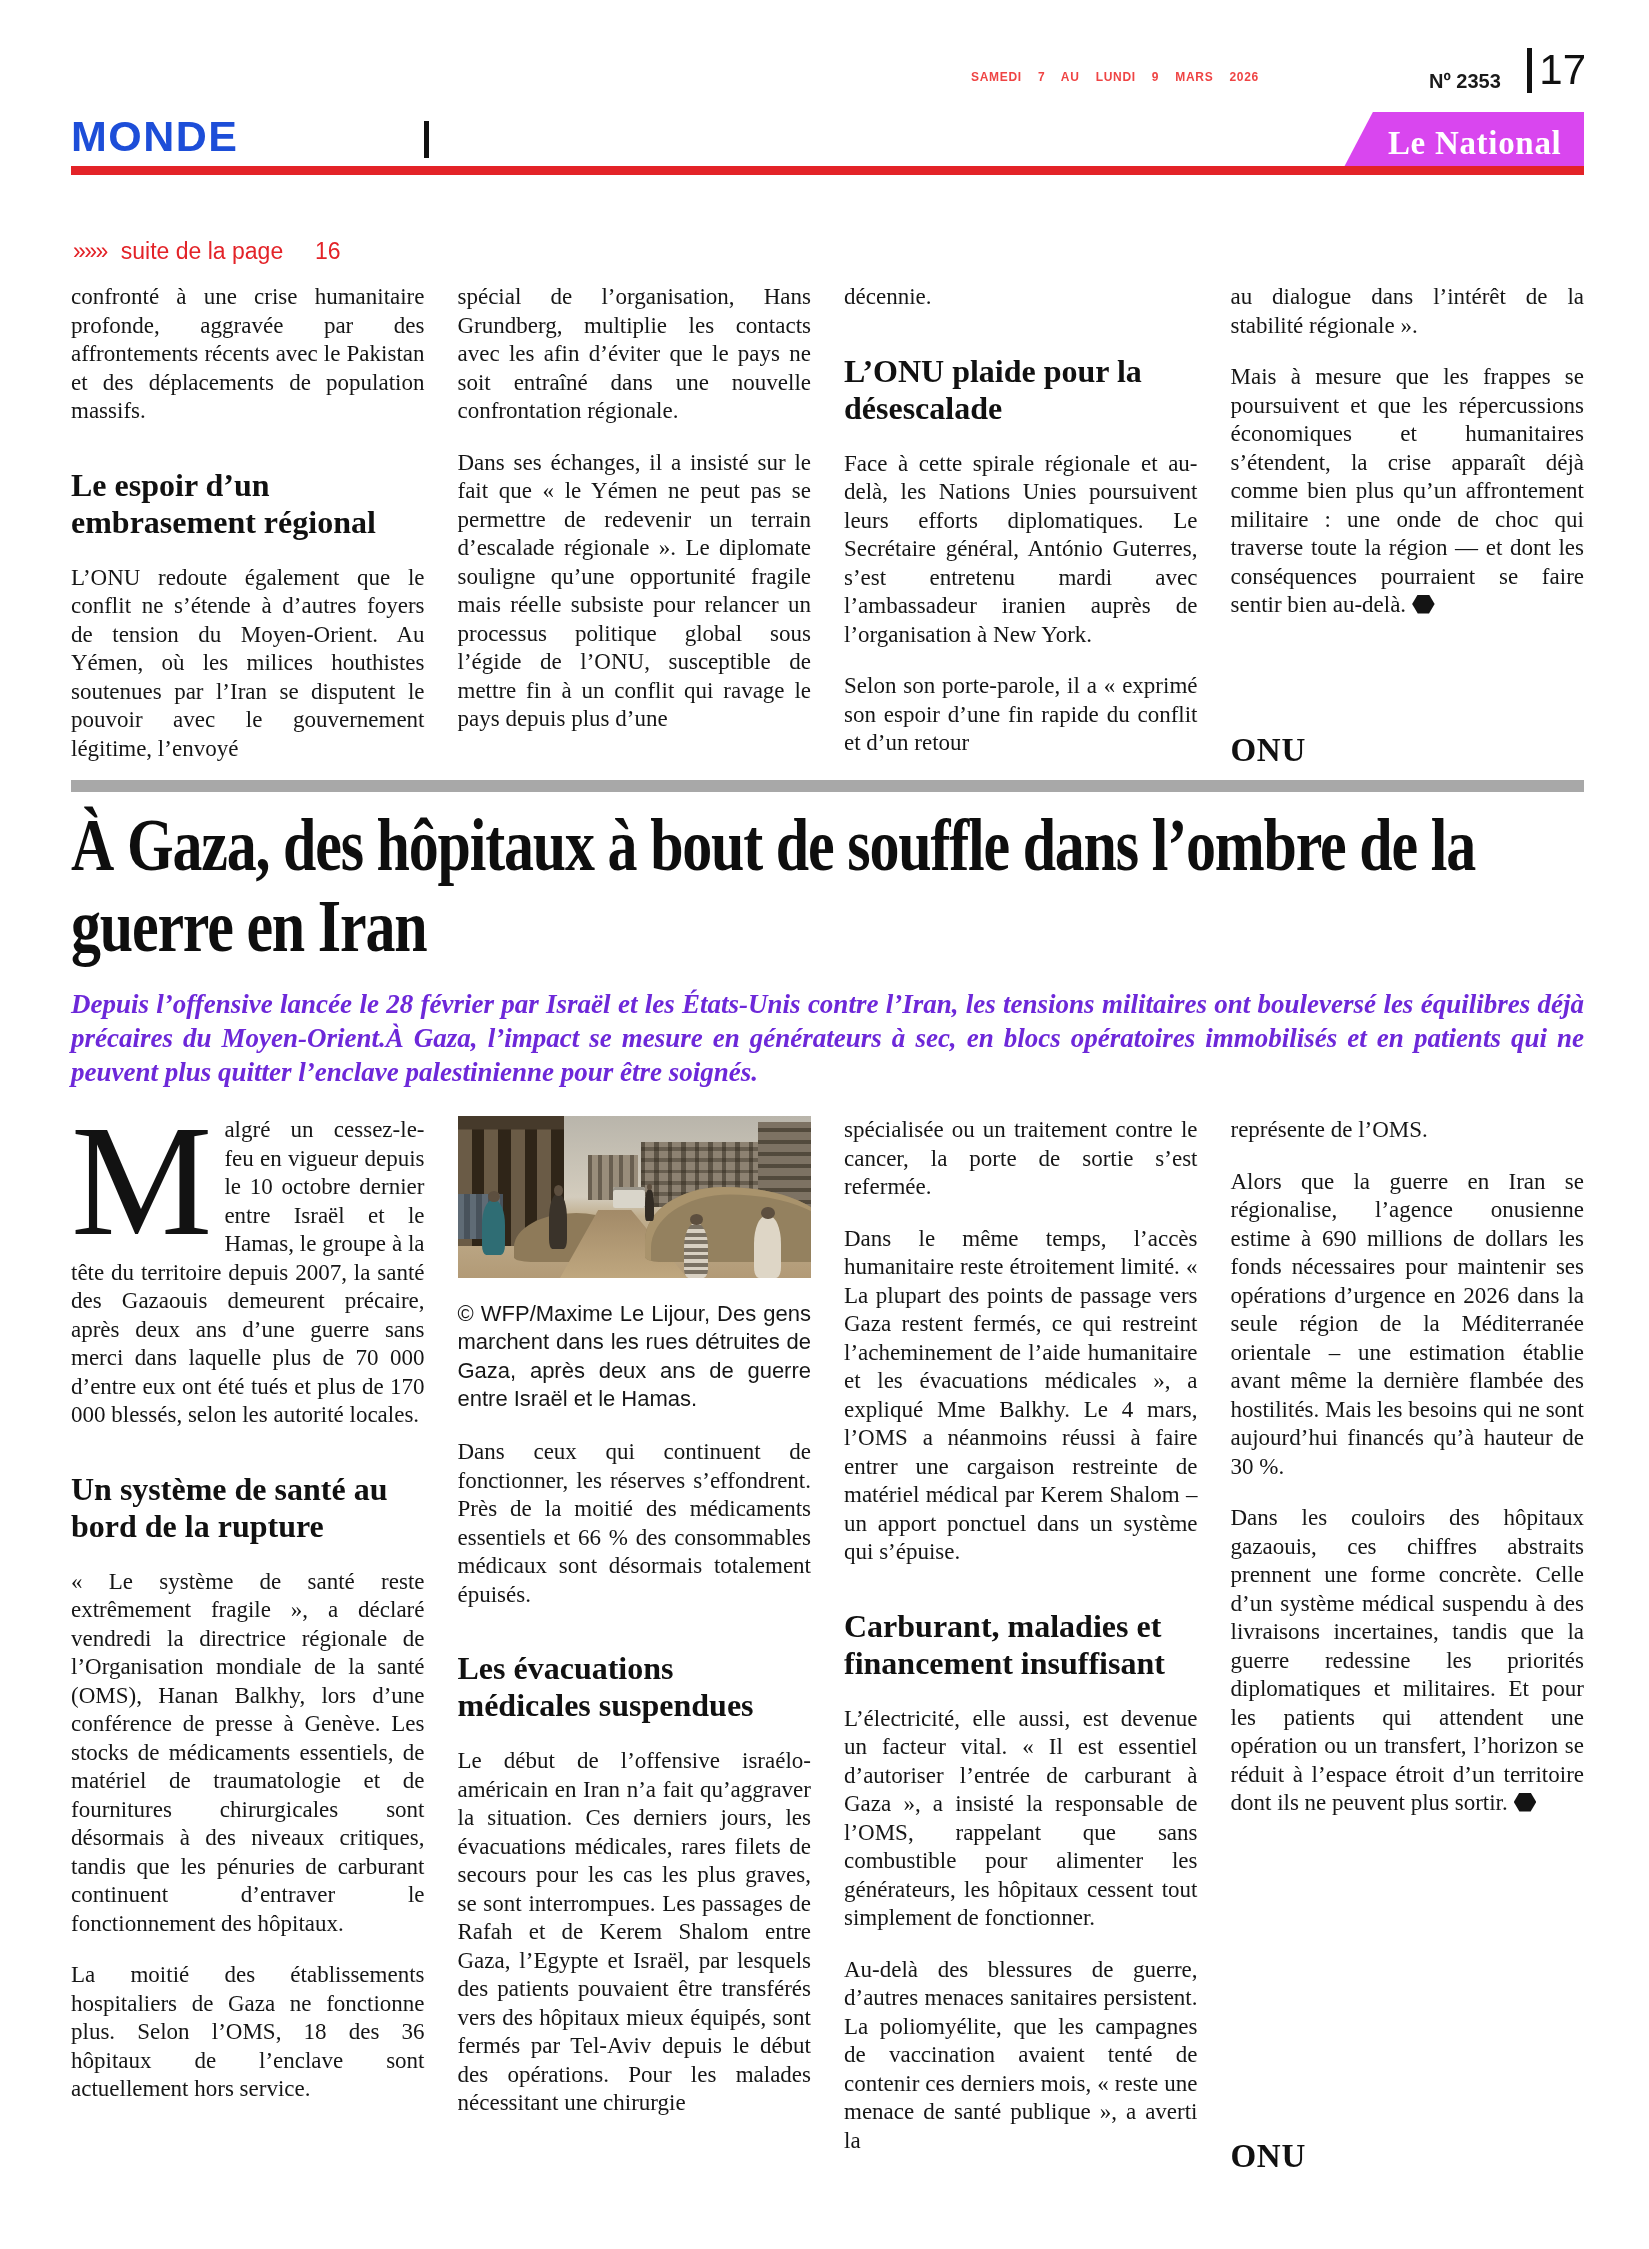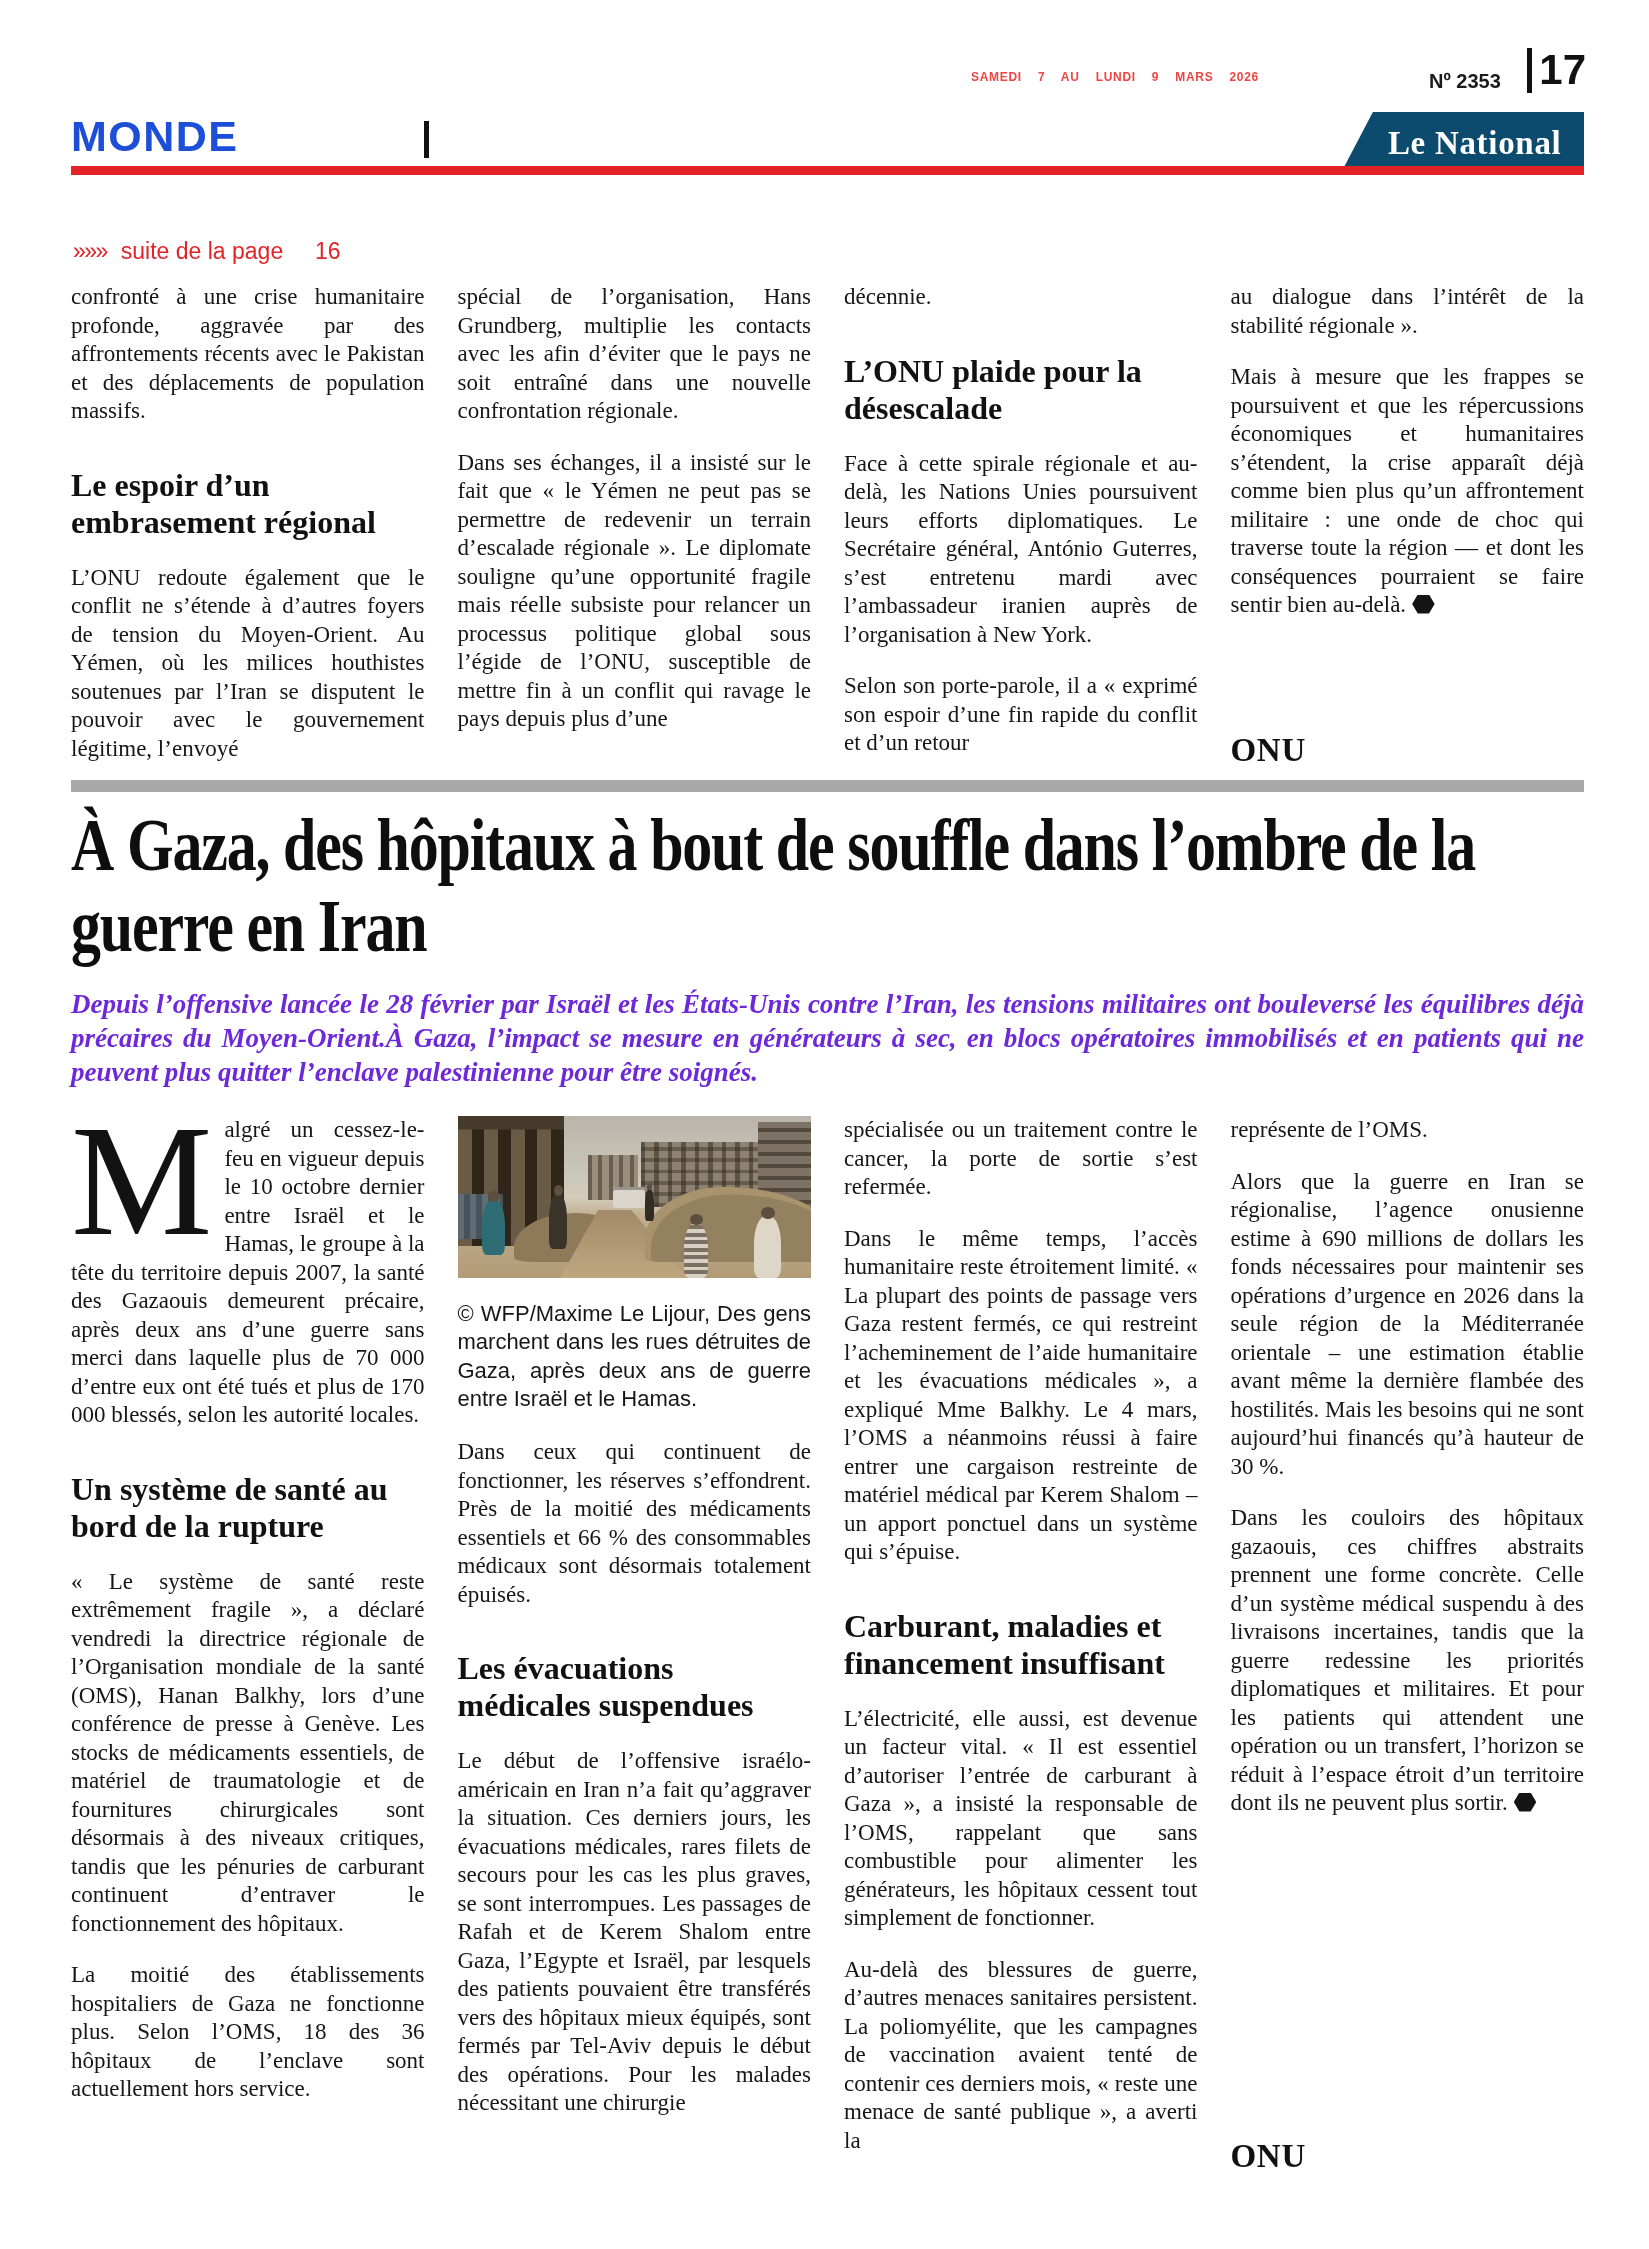--- a/index.html
+++ b/index.html
@@ -12,31 +12,31 @@
     position:absolute;left:971px;top:70px;
     font-family:"Liberation Sans",sans-serif;font-weight:bold;font-size:12px;
     letter-spacing:0.7px;word-spacing:12px;color:#ef4444;
   }
   .issue{
     position:absolute;left:1429px;top:70px;
     font-family:"Liberation Sans",sans-serif;font-weight:bold;font-size:20px;color:#1a1a1a;
   }
   .pageno{
     position:absolute;right:64px;top:46px;display:flex;align-items:center;
-    font-family:"Liberation Sans",sans-serif;font-weight:bold;font-size:42px;color:#111;justify-content:flex-end;
+    font-family:"Liberation Sans",sans-serif;font-weight:normal;font-size:42px;color:#111;justify-content:flex-end;
   }
   .pageno .pagebar{display:inline-block;width:4.5px;height:45px;background:#111;margin-right:7.5px;}
   .section{
     position:absolute;left:71px;top:112px;margin:0;
     font-family:Liberation Sans, sans-serif;font-weight:bold;font-size:43px;letter-spacing:1.5px;color:#1d4ed8;
   }
   .section-pipe{position:absolute;left:424px;top:121px;width:4.5px;height:37px;background:#111;}
   .red-rule{position:absolute;left:71px;top:166px;width:1513px;height:9px;background:#e32328;}
   .brand-badge{
-    position:absolute;right:66px;top:112px;height:63px;background:#0c4a6e;
+    position:absolute;right:66px;top:112px;height:63px;background:#d946ef;
     display:flex;align-items:center;padding:0 22.5px 0 48px;
     clip-path:polygon(33px 0,100% 0,100% 100%,0 100%);
   }
   .brand-badge span{
     color:#fff;font-family:"Liberation Serif",serif;font-weight:bold;font-size:33px;letter-spacing:0.7px;
   }
   .continuation{
     position:absolute;left:73px;top:238px;color:#e32328;
     font-family:"Liberation Sans",sans-serif;font-size:23px;
   }

